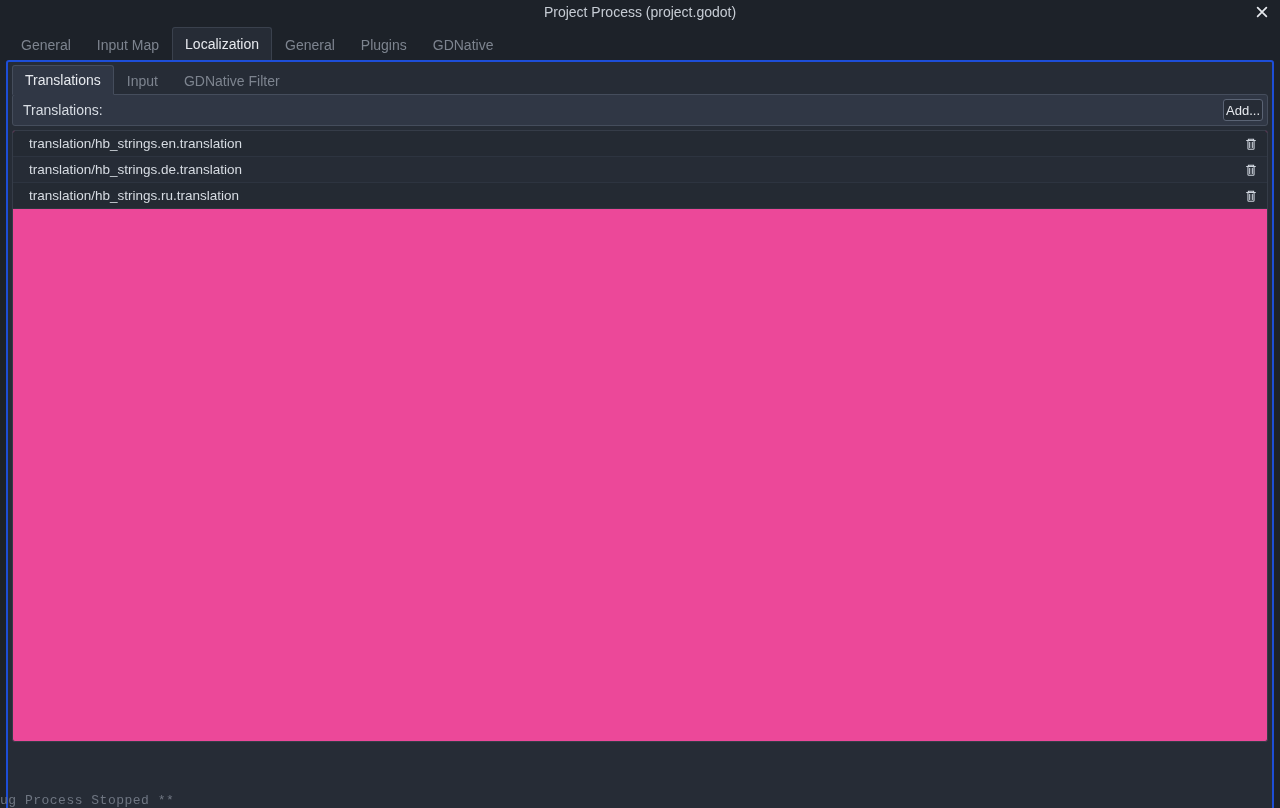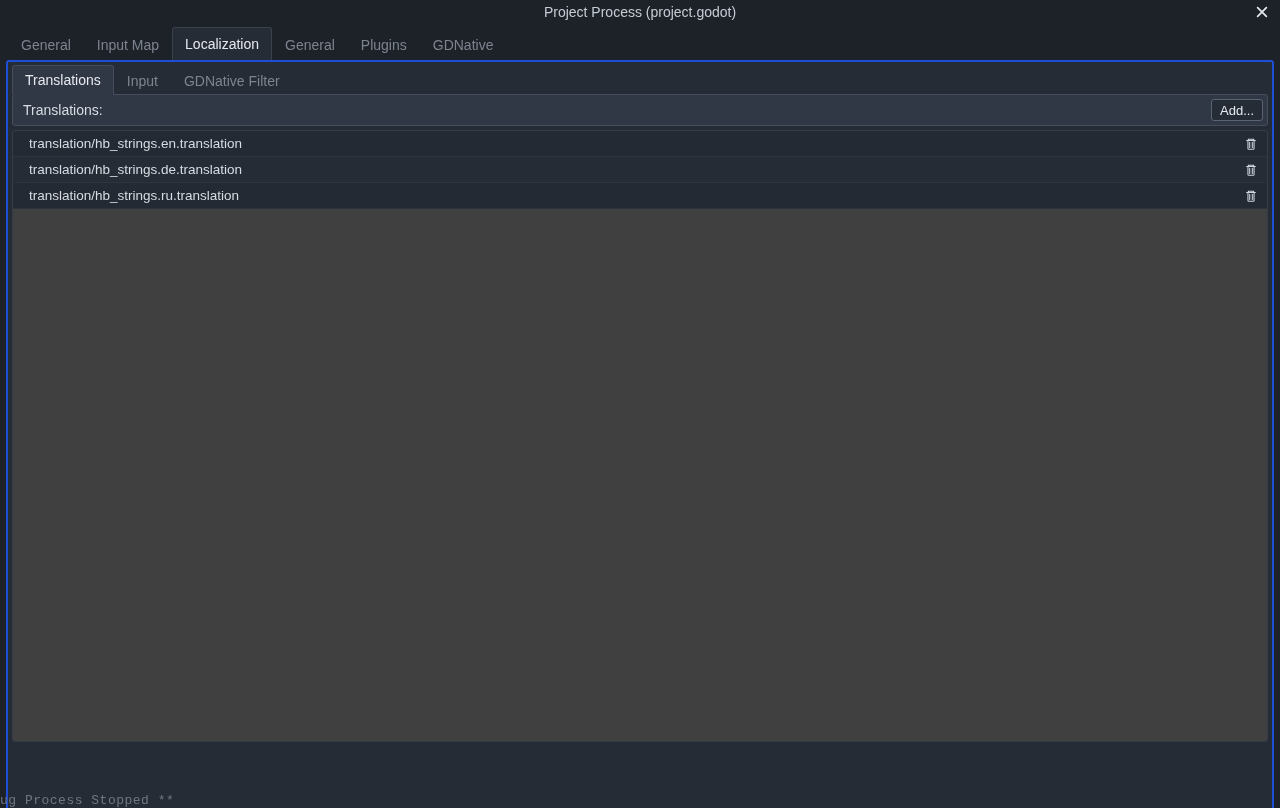--- a/index.html
+++ b/index.html
@@ -106,32 +106,32 @@
     display: flex;
     align-items: center;
     justify-content: space-between;
     padding: 0 4px 0 10px;
   }
   .header-row .label { color: #d7dce3; }
   .add-btn {
     background: #262c36;
     border: 1px solid #5a6374;
     color: #e6e9ee;
-    padding: 2px 8px;
+    padding: 2px 2px;
     border-radius: 3px;
     cursor: pointer;
     font-size: 13px;
     height: 22px;
     display: flex;
     align-items: center;
   }
 
   .list-area {
     margin: 4px 4px 8px 4px;
-    background: #404040;
+    background: #ec4899;
     border: 1px solid #353c48;
     border-radius: 3px;
     height: 612px;
     overflow: hidden;
   }
   .list-row {
     height: 26px;
     display: flex;
     align-items: center;
     justify-content: space-between;

